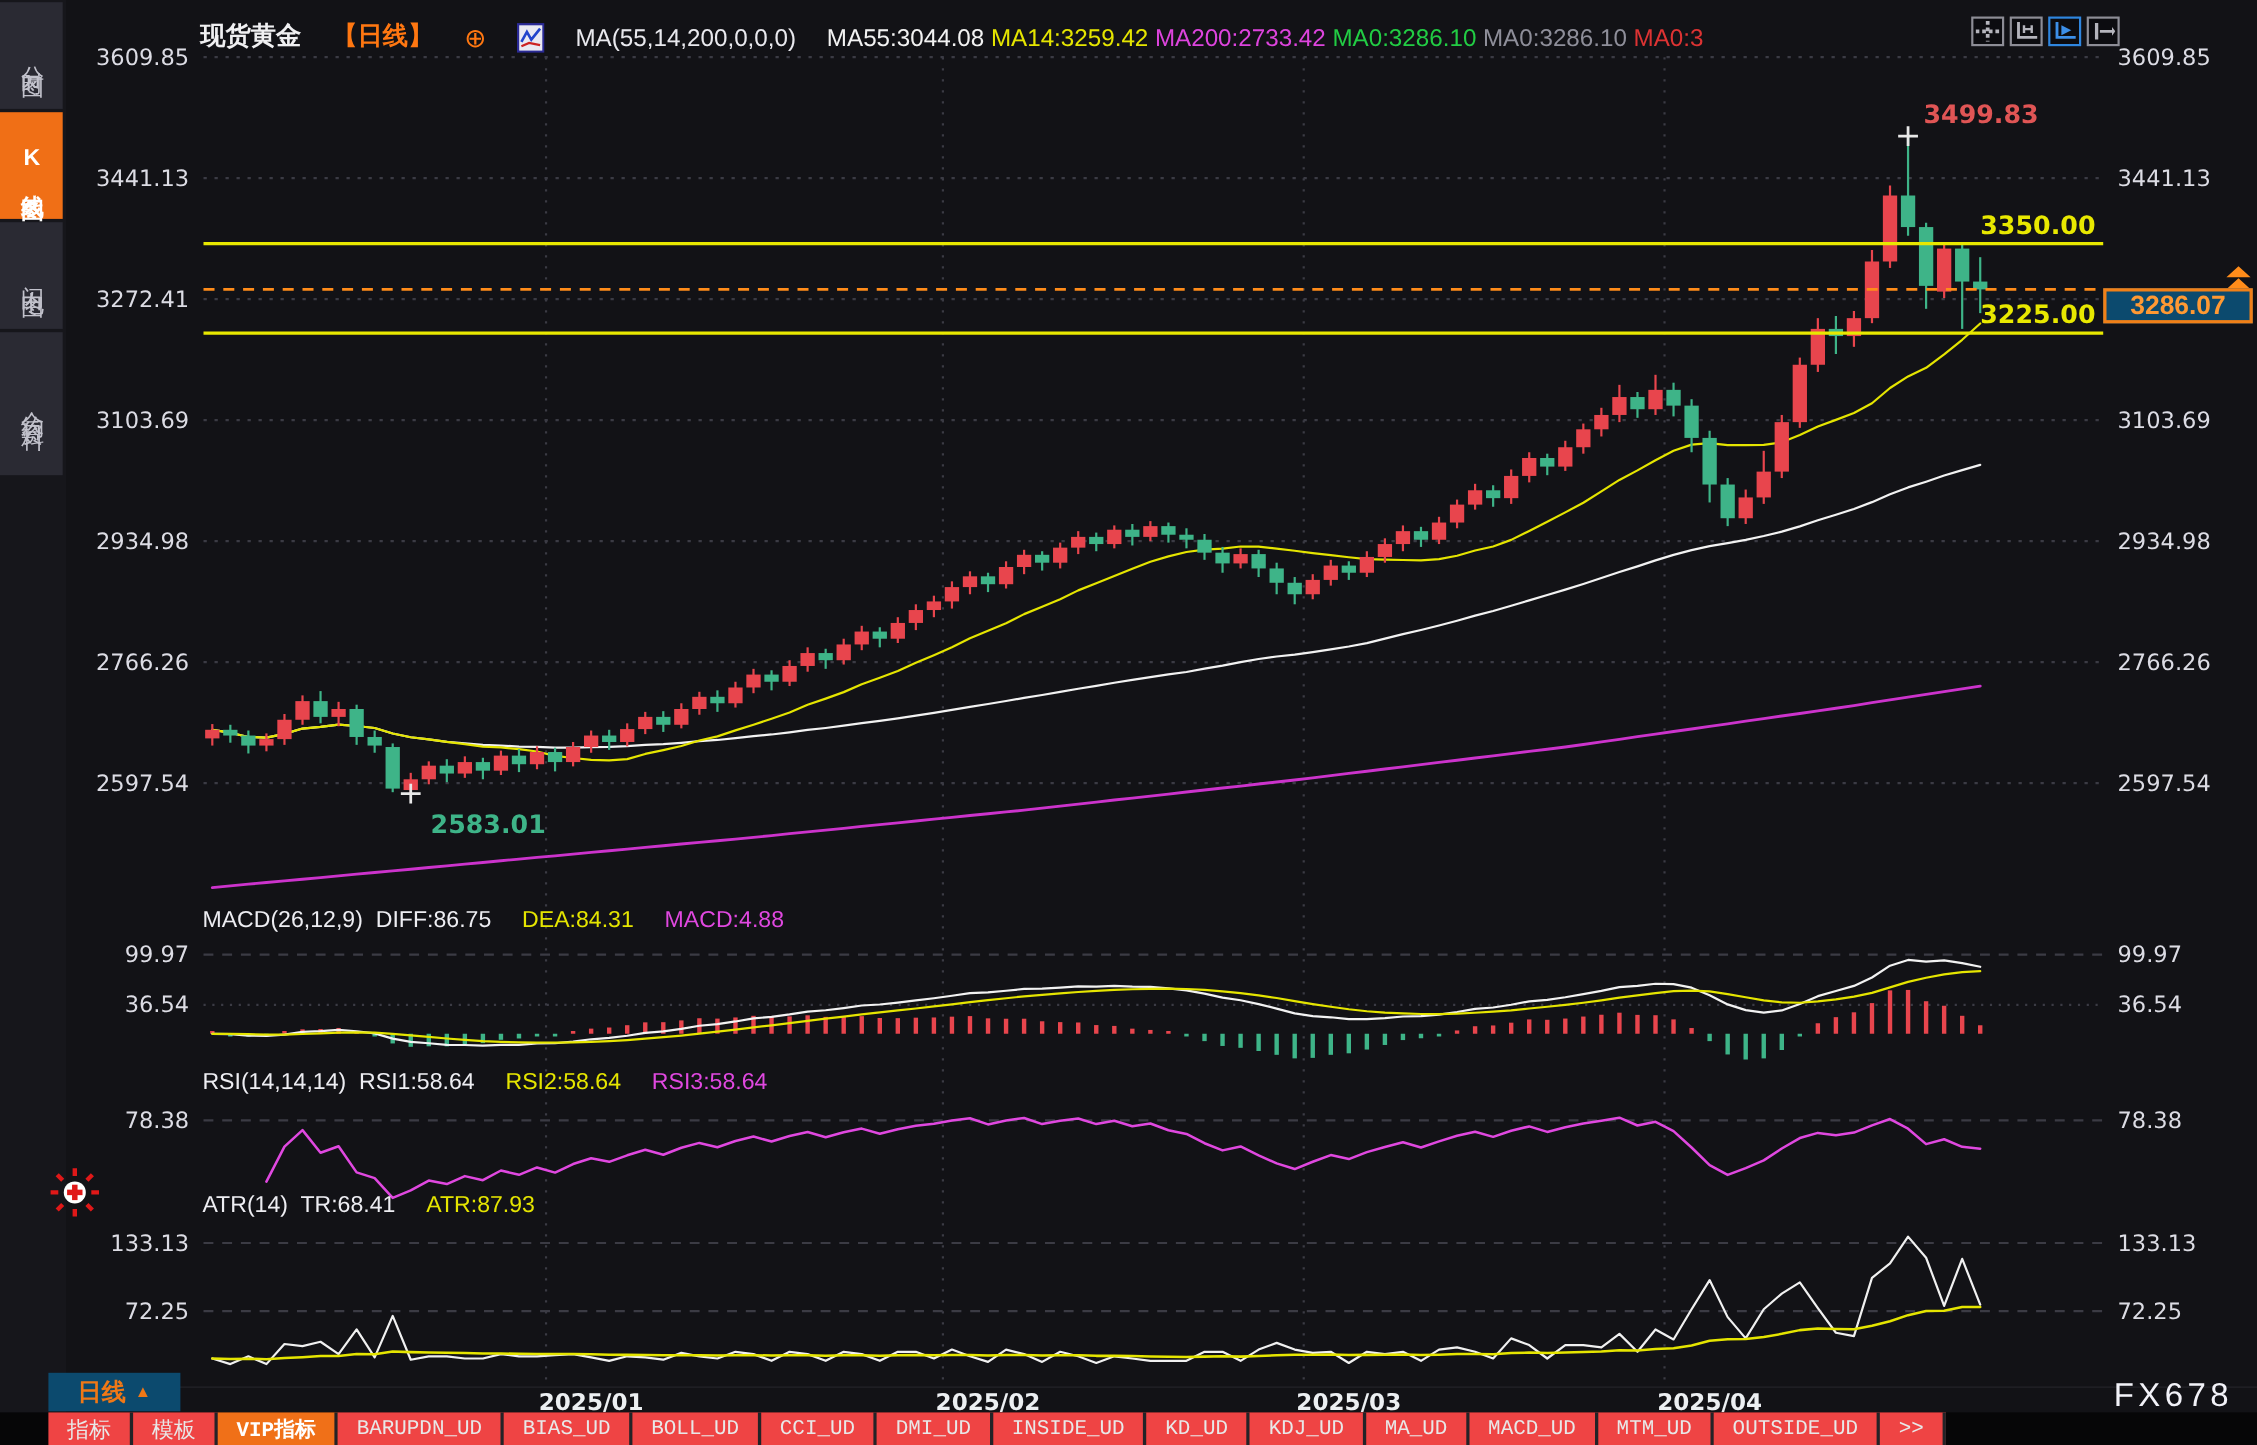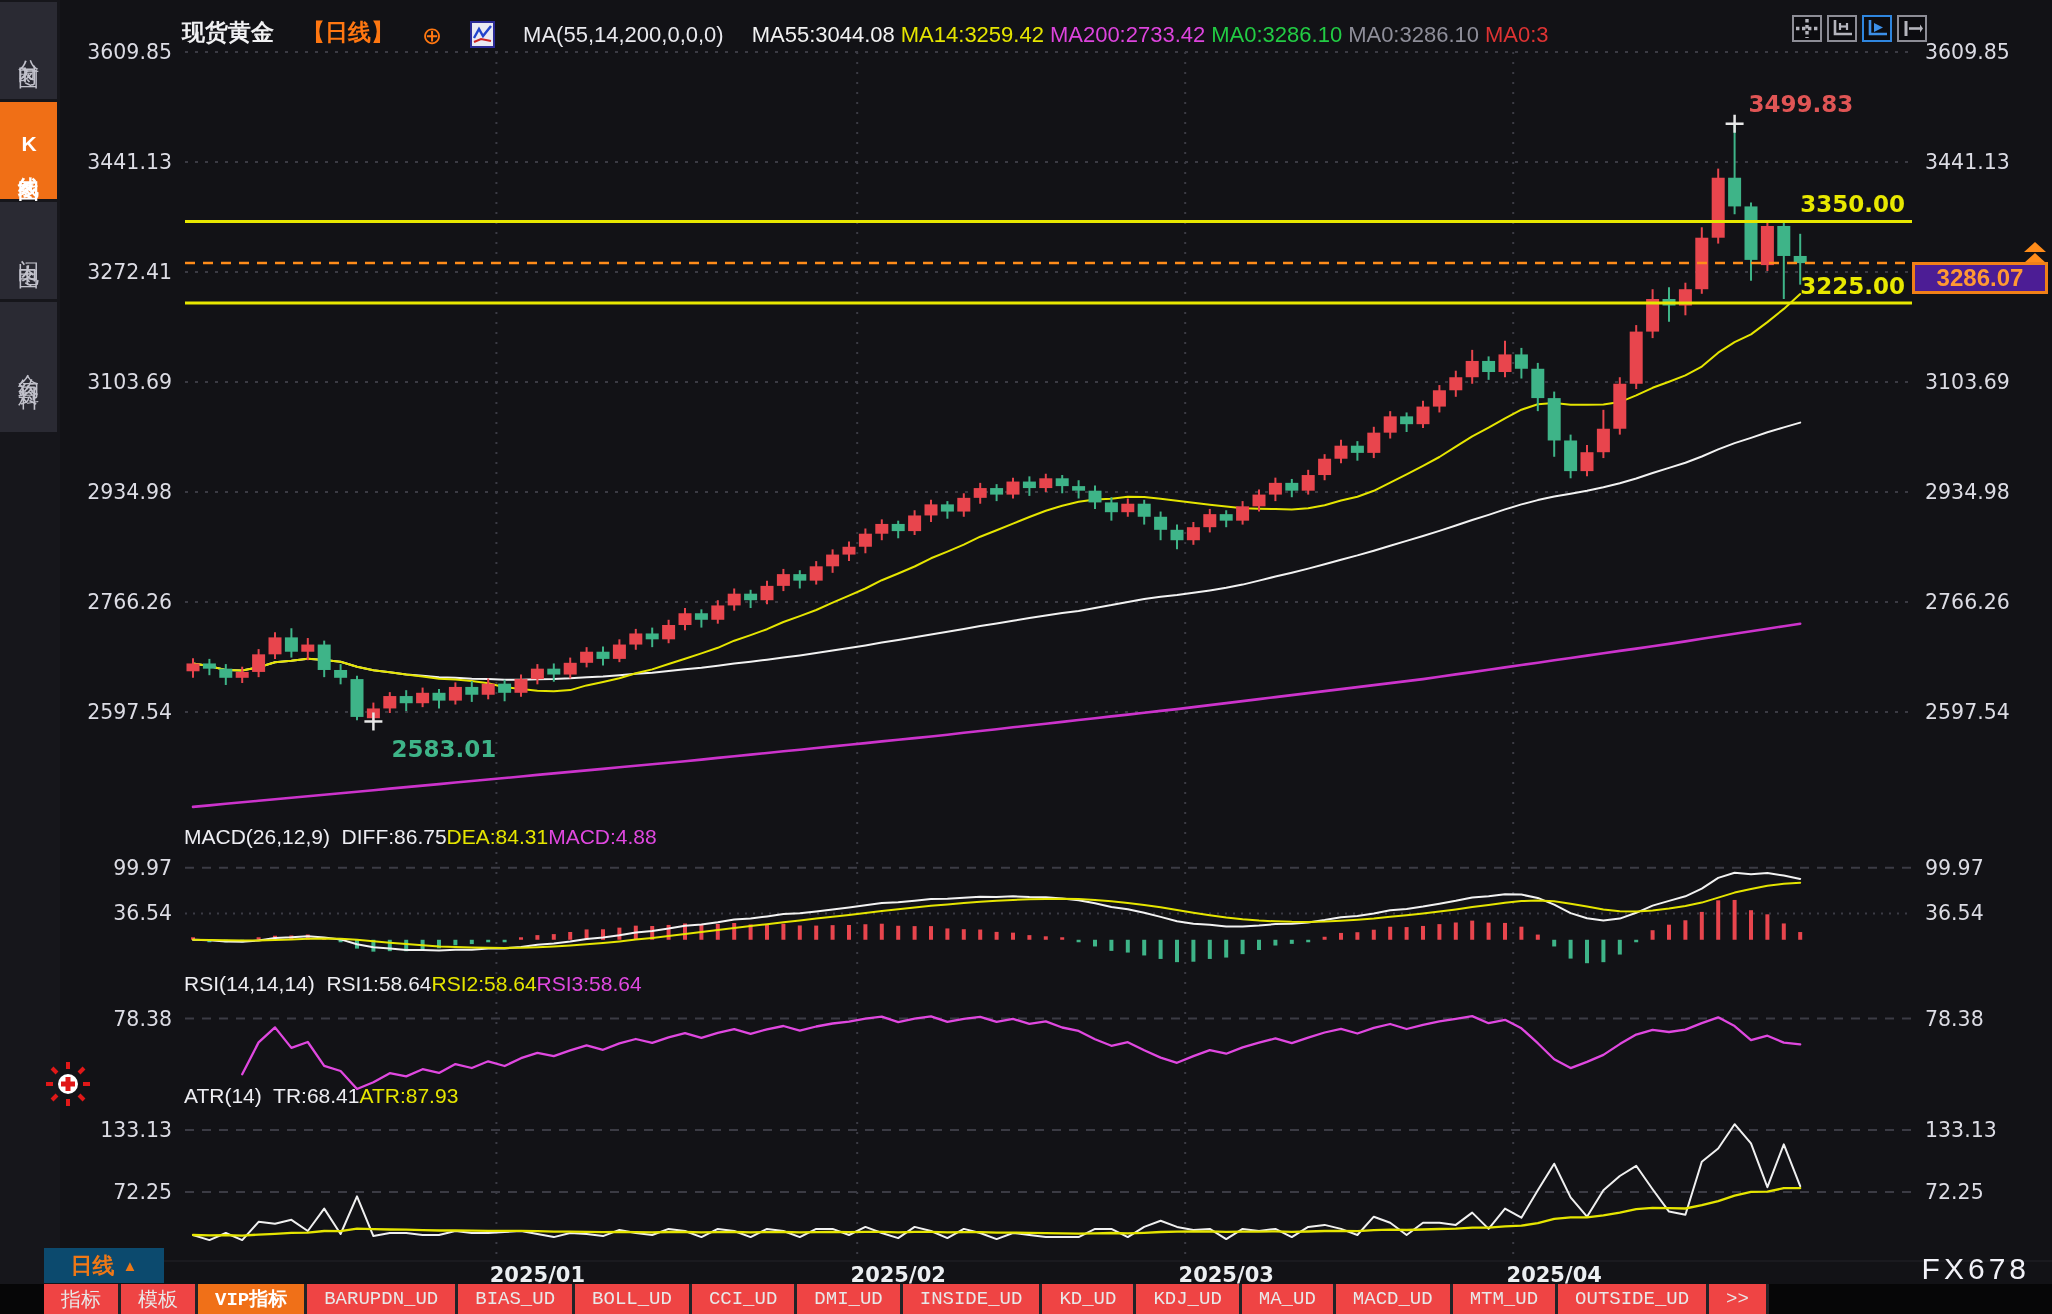--- a/index.html
+++ b/index.html
@@ -22,24 +22,24 @@
   .hdr .period{color:#ff7711;font-size:23px;font-weight:bold;cursor:pointer}
   .hdr .target{color:#ff7711;font-size:24px;line-height:24px;cursor:pointer}
   .hdr .mini{width:25px;height:27px;cursor:pointer}
   .hdr .ma-settings{color:#e9e9ee;font-size:22px}
   .hdr .ma-val{font-size:22px;margin-right:6px}
   .hdr-icons{position:absolute;left:1732px;top:3px;display:flex;gap:5px;z-index:7}
   .hicon{width:30px;height:27px;border:2px solid #8d8d96;background:#0c0c10;box-sizing:border-box;
          display:flex;align-items:center;justify-content:center;cursor:pointer}
   .hicon.active{border-color:#2f86df}
   
-  .pane-row{position:absolute;left:124px;display:flex;font-size:21px;z-index:5;white-space:nowrap}
+  .pane-row{position:absolute;left:124px;display:flex;gap:28px;font-size:21px;z-index:5;white-space:nowrap}
   .c-white{color:#ededf2}.c-yellow{color:#e5e500}.c-magenta{color:#e048e0}
   
-  .price-tag{position:absolute;left:1852px;top:250px;width:136px;height:32px;background:#4c1d95;
+  .price-tag{position:absolute;left:1852px;top:250px;width:136px;height:32px;background:#0c4a6e;
              border:3px solid #f08018;box-sizing:border-box;color:#ff9933;font-size:24px;font-weight:bold;
              display:flex;align-items:center;justify-content:center;z-index:6}
   
   .burst{position:absolute;left:44px;top:1060px;width:48px;height:48px;z-index:6}
   .fx{position:absolute;right:22px;top:1252px;color:#f2f2f8;font-size:30px;letter-spacing:4px;z-index:6}
   .tf-tab{position:absolute;left:44px;top:1248px;width:120px;height:35px;background:#0c4a6e;z-index:6;
           display:flex;align-items:center;justify-content:center;gap:8px;cursor:pointer}
   .tf-tab .tf-label{color:#f07816;font-size:22px;font-weight:bold}
   .tf-tab .tri{color:#f07816;font-size:15px}
   

